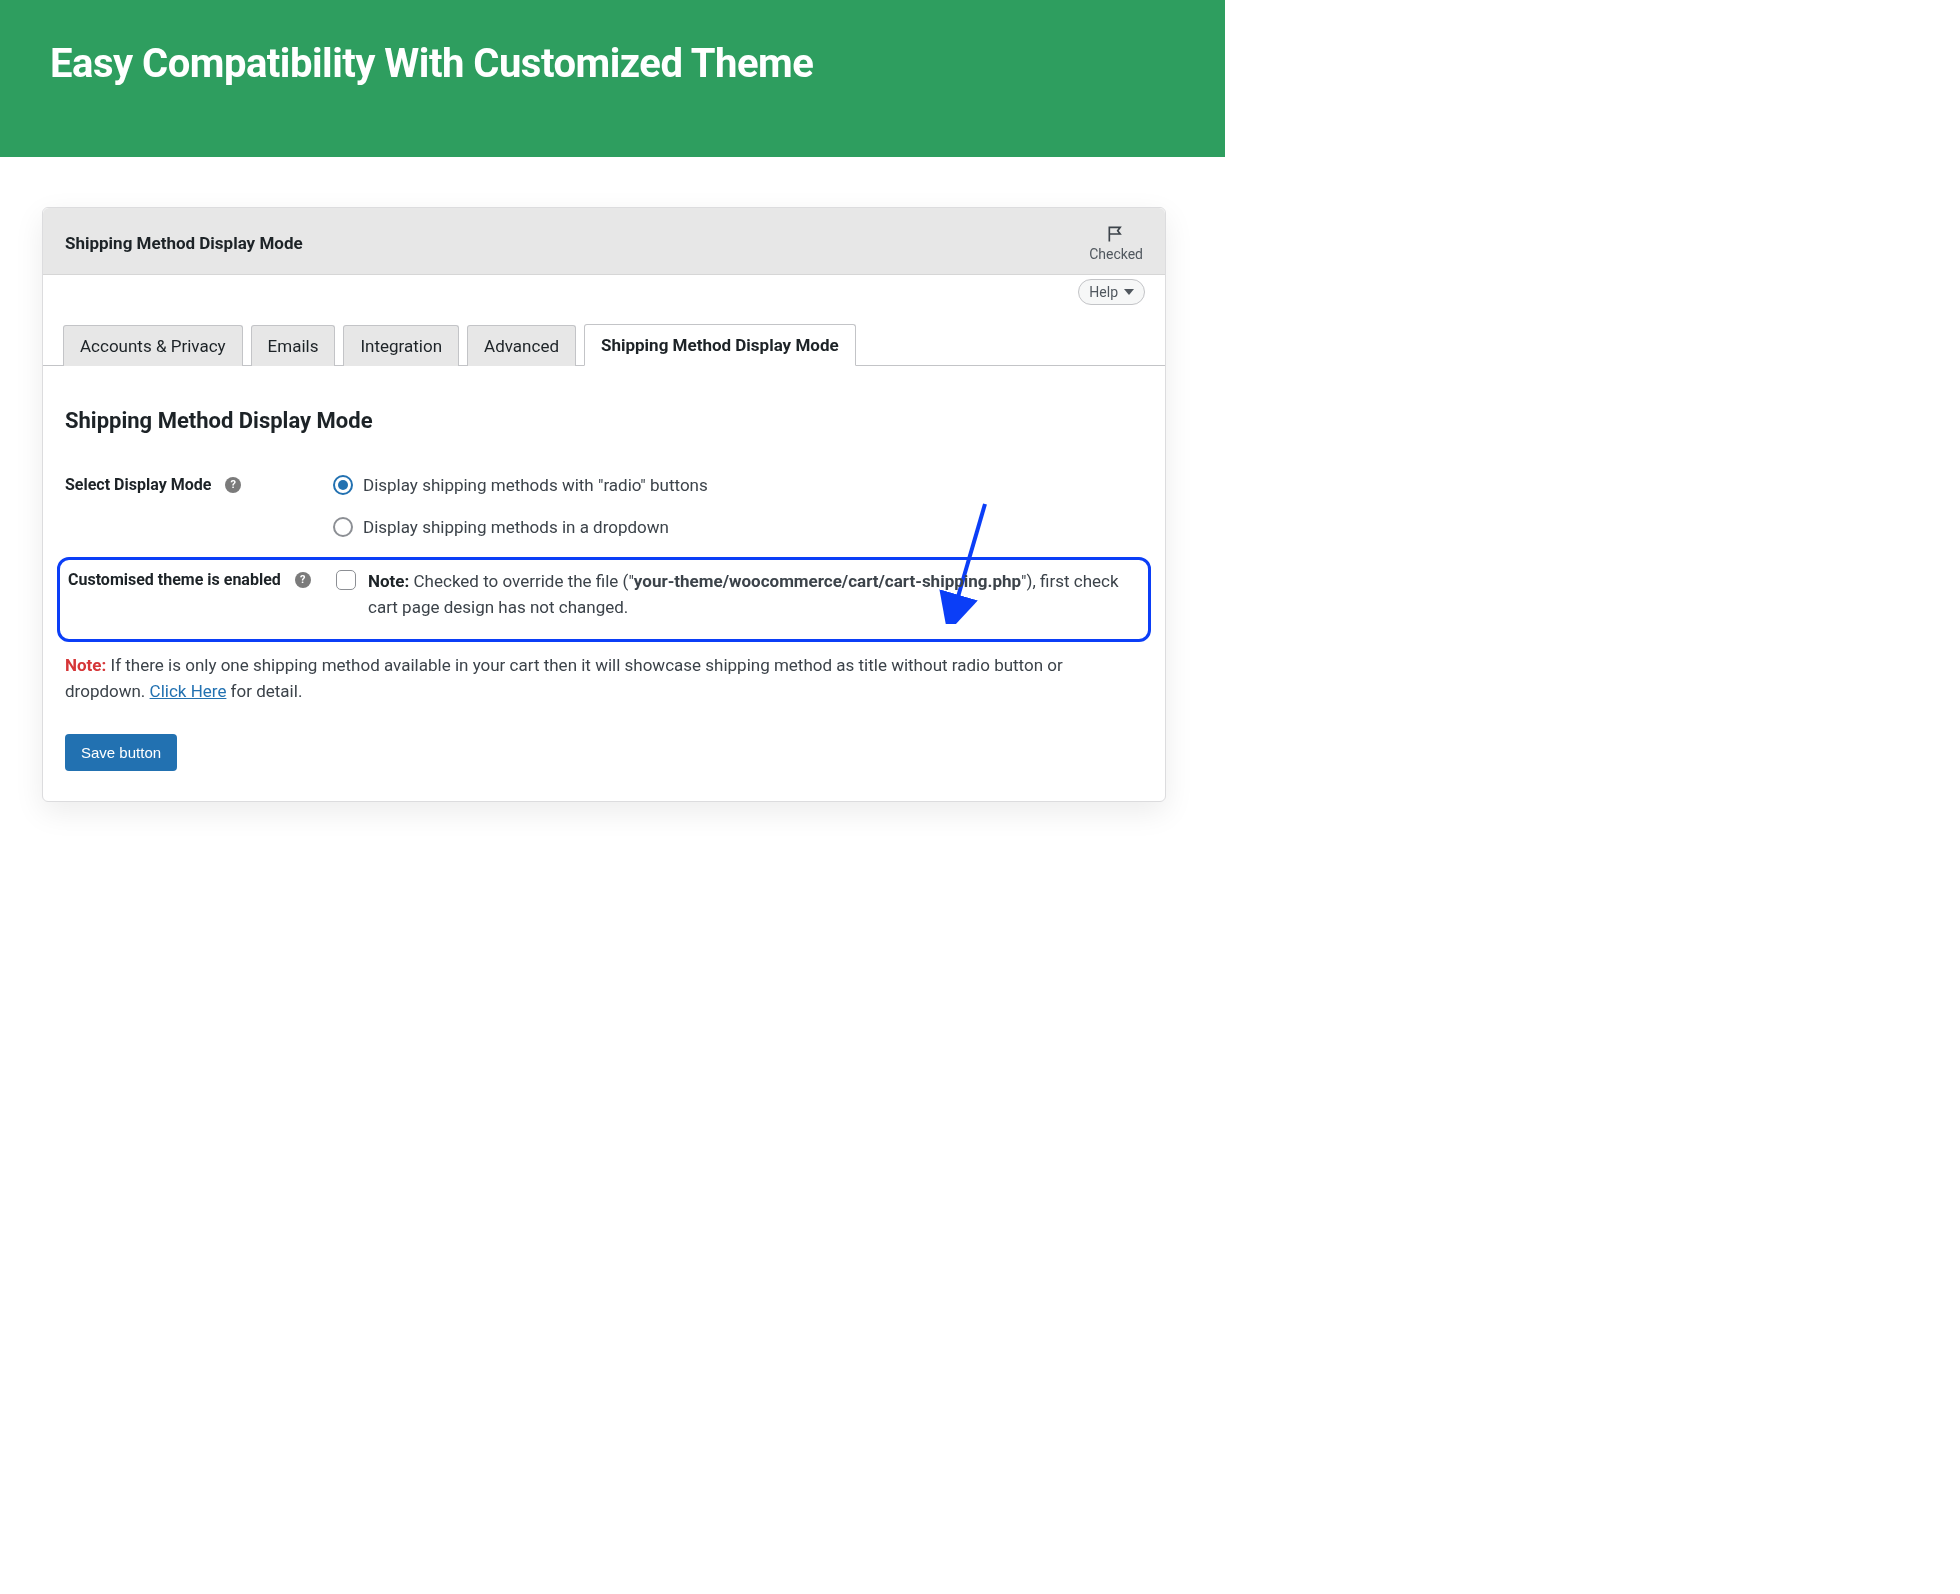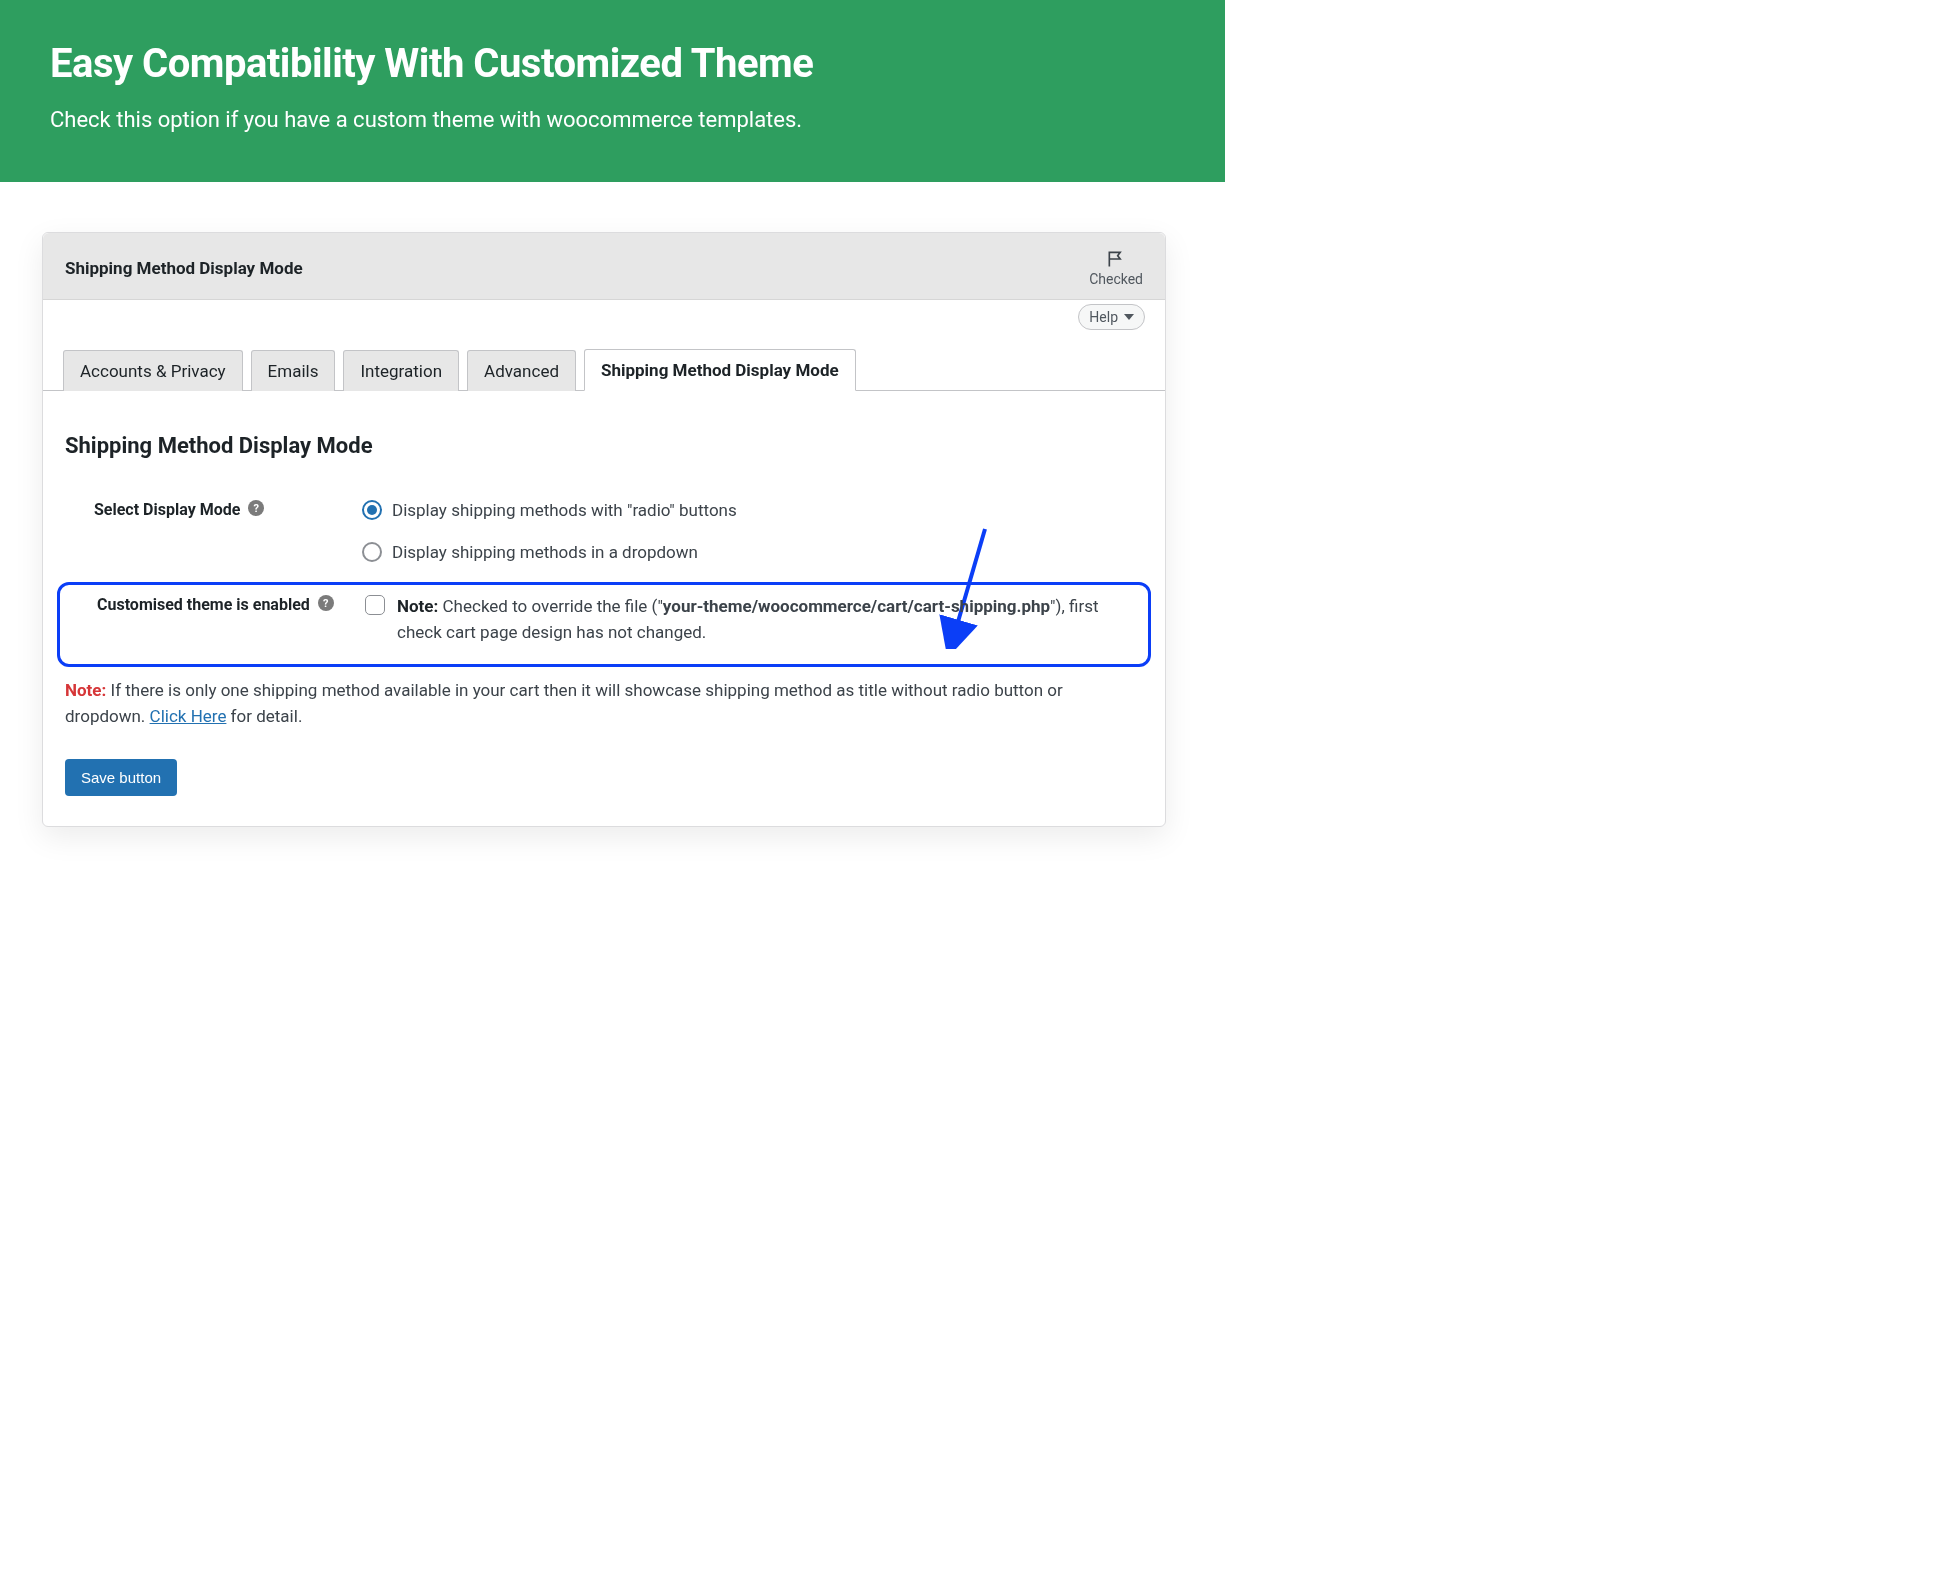--- a/index.html
+++ b/index.html
@@ -120,26 +120,26 @@
   }
   .field-row {
     display: flex;
     align-items: flex-start;
     gap: 14px;
     margin-bottom: 20px;
   }
   .field-label {
     width: 254px;
     display: flex;
-    gap: 8px;
+    align-items: center;
+    gap: 14px;
     font-size: 16px;
     font-weight: 700;
     color: #1d2327;
     padding-top: 2px;
-    margin-left: 29px;
   }
   .help-icon {
     display: inline-flex;
     width: 16px; height: 16px;
     border-radius: 50%;
     background: #7b7b7b;
     color: #fff;
     font-size: 11px;
     font-weight: 700;
     align-items: center;
@@ -238,21 +238,20 @@
   .dot-grid span {
     width: 6px; height: 6px; border-radius: 50%; background: #c9cdd1;
     display: block;
   }
 </style>
 </head>
 <body>
 
 <div class="hero">
   <h1>Easy Compatibility With Customized Theme</h1>
-  <p>Check this option if you have a custom theme with woocommerce templates.</p>
 </div>
 
 <div class="stage">
 
   <div class="dot-grid">
     <span></span>
       <span></span>
     <span></span>
       <span></span>
     <span></span>

